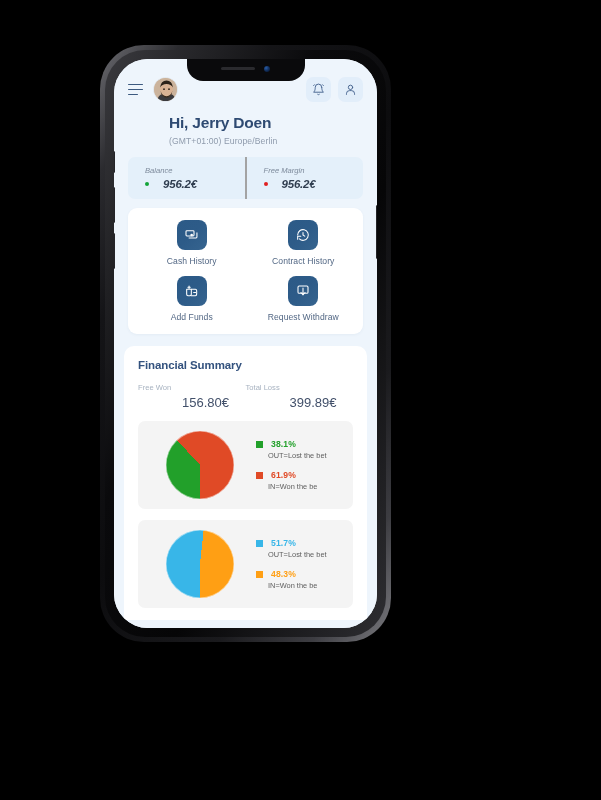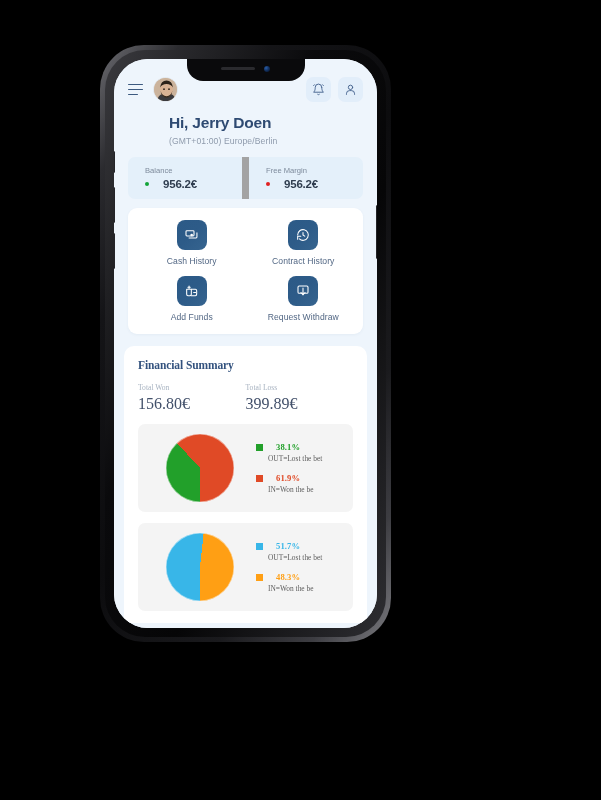--- a/index.html
+++ b/index.html
@@ -141,30 +141,31 @@
     letter-spacing: 0.1px;
   }
 
   
   #balance-strip {
     margin: 11px 14px 0 14px;
     background: #e4f0fa;
     border-radius: 7px;
     display: flex;
     height: 42px;
+    font-style: italic;
   }
   .balance-cell {
     flex: 1;
     display: flex;
     flex-direction: column;
     justify-content: center;
     padding-left: 17px;
   }
   .balance-cell + .balance-cell {
-    border-left: 7px solid #a3a3a3;
+    border-left: 2px solid #a3a3a3;
   }
   .balance-label {
     font-size: 7.6px;
     color: #7d8a9b;
     margin-bottom: 2.5px;
   }
   .balance-value-row {
     display: flex; align-items: center; gap: 14px;
   }
   .balance-dot { width: 4px; height: 4px; border-radius: 50%; flex: none; }
@@ -205,42 +206,42 @@
     letter-spacing: 0.05px;
   }
 
   
   #summary-card {
     margin: 12px 10px 0 10px;
     background: #ffffff;
     border-radius: 10px 10px 0 0;
     padding: 13px 14px 12px 14px;
     min-height: 260px;
-    font-family: Liberation Serif, serif;
   }
   #summary-title {
     font-size: 11.5px;
     font-weight: 700;
     color: #33527e;
     letter-spacing: -0.1px;
   }
   #totals-row {
     display: flex;
     margin-top: 12px;
   }
   .total-cell { width: 50%; }
   .total-label {
     font-size: 7.6px;
     color: #a7b2c0;
     margin-bottom: 3px;
   }
   .total-value {
-    font-size: 16px;
+    font-size: 13px;
     color: #42506a;
     font-weight: 400;
+    margin-left: 44px;
   }
 
   
   .chart-block {
     margin-top: 11px;
     background: #f4f4f4;
     border-radius: 7px;
     padding: 10px 10px;
     display: flex;
     align-items: center;
@@ -248,21 +249,21 @@
     min-height: 88px;
   }
   .pie {
     width: 68px; height: 68px;
     border-radius: 50%;
     flex: none;
     margin-left: 18px;
   }
   .legend { display: flex; flex-direction: column; gap: 10px; margin-left: 16px; }
   .legend-row { display: flex; flex-direction: column; gap: 2px; }
-  .legend-top { display: flex; align-items: center; gap: 13px; }
+  .legend-top { display: flex; align-items: center; gap: 8px; }
   .legend-swatch { width: 7px; height: 7px; flex: none; }
   .legend-pct { font-size: 8.6px; font-weight: 700; letter-spacing: 0.1px; }
   .legend-desc { font-size: 7.4px; color: #5d5d5d; margin-left: 12px; }
 
   svg { display: block; }
 </style>
 </head>
 <body>
 
 <div id="phone-frame">
@@ -380,21 +381,21 @@
             </div>
             <div class="action-label">Request Withdraw</div>
           </div>
         </div>
 
         <div id="summary-card">
           <div id="summary-title">Financial Summary</div>
 
           <div id="totals-row">
             <div class="total-cell">
-              <div class="total-label">Total Won</div>
+              <div class="total-label">Free Won</div>
               <div class="total-value">156.80€</div>
             </div>
             <div class="total-cell">
               <div class="total-label">Total Loss</div>
               <div class="total-value">399.89€</div>
             </div>
           </div>
 
           <div class="chart-block">
             <div class="pie" id="pie-1" style="background: conic-gradient(from 180deg, rgb(34, 160, 42) 0deg, rgb(34, 160, 42) 137.16deg, rgb(224, 74, 38) 137.16deg, rgb(224, 74, 38) 360deg); box-shadow: rgba(255, 255, 255, 0.5) 0px 0px 0px 0.6px inset;"></div>

